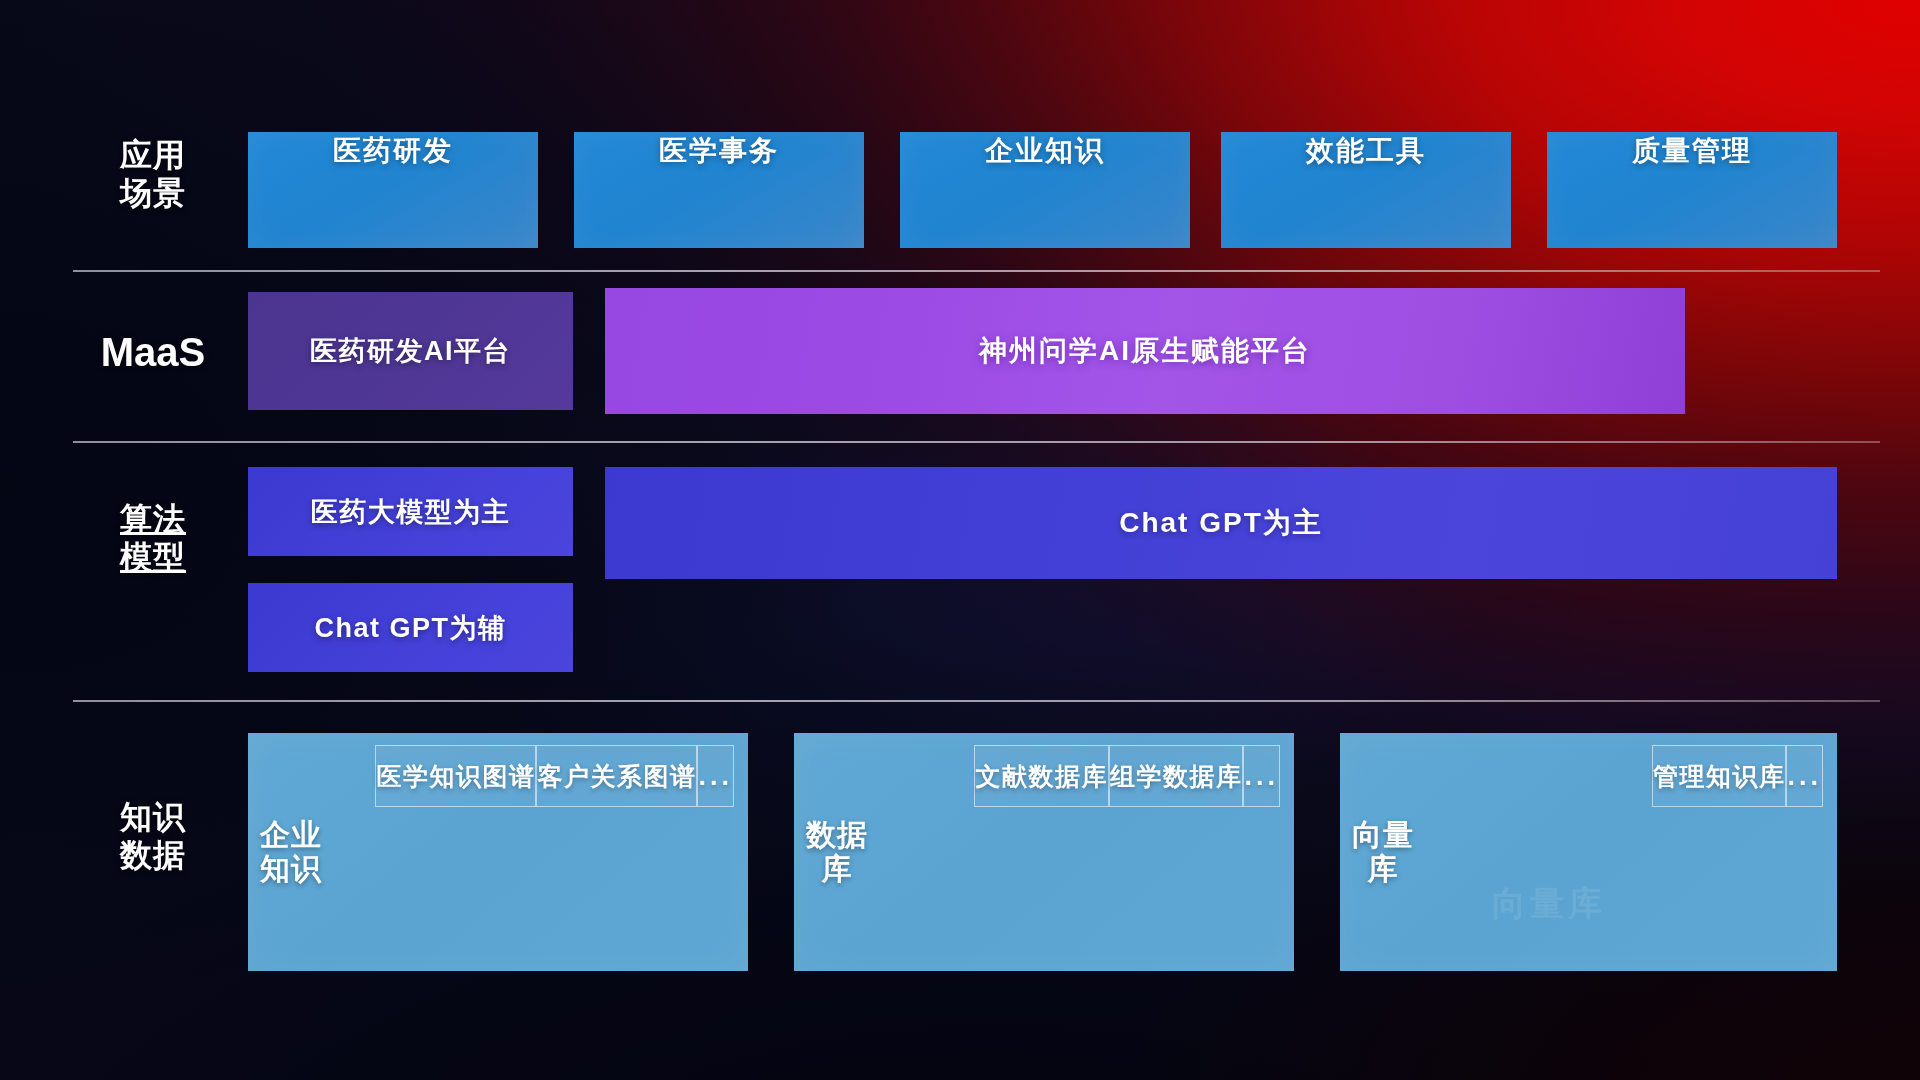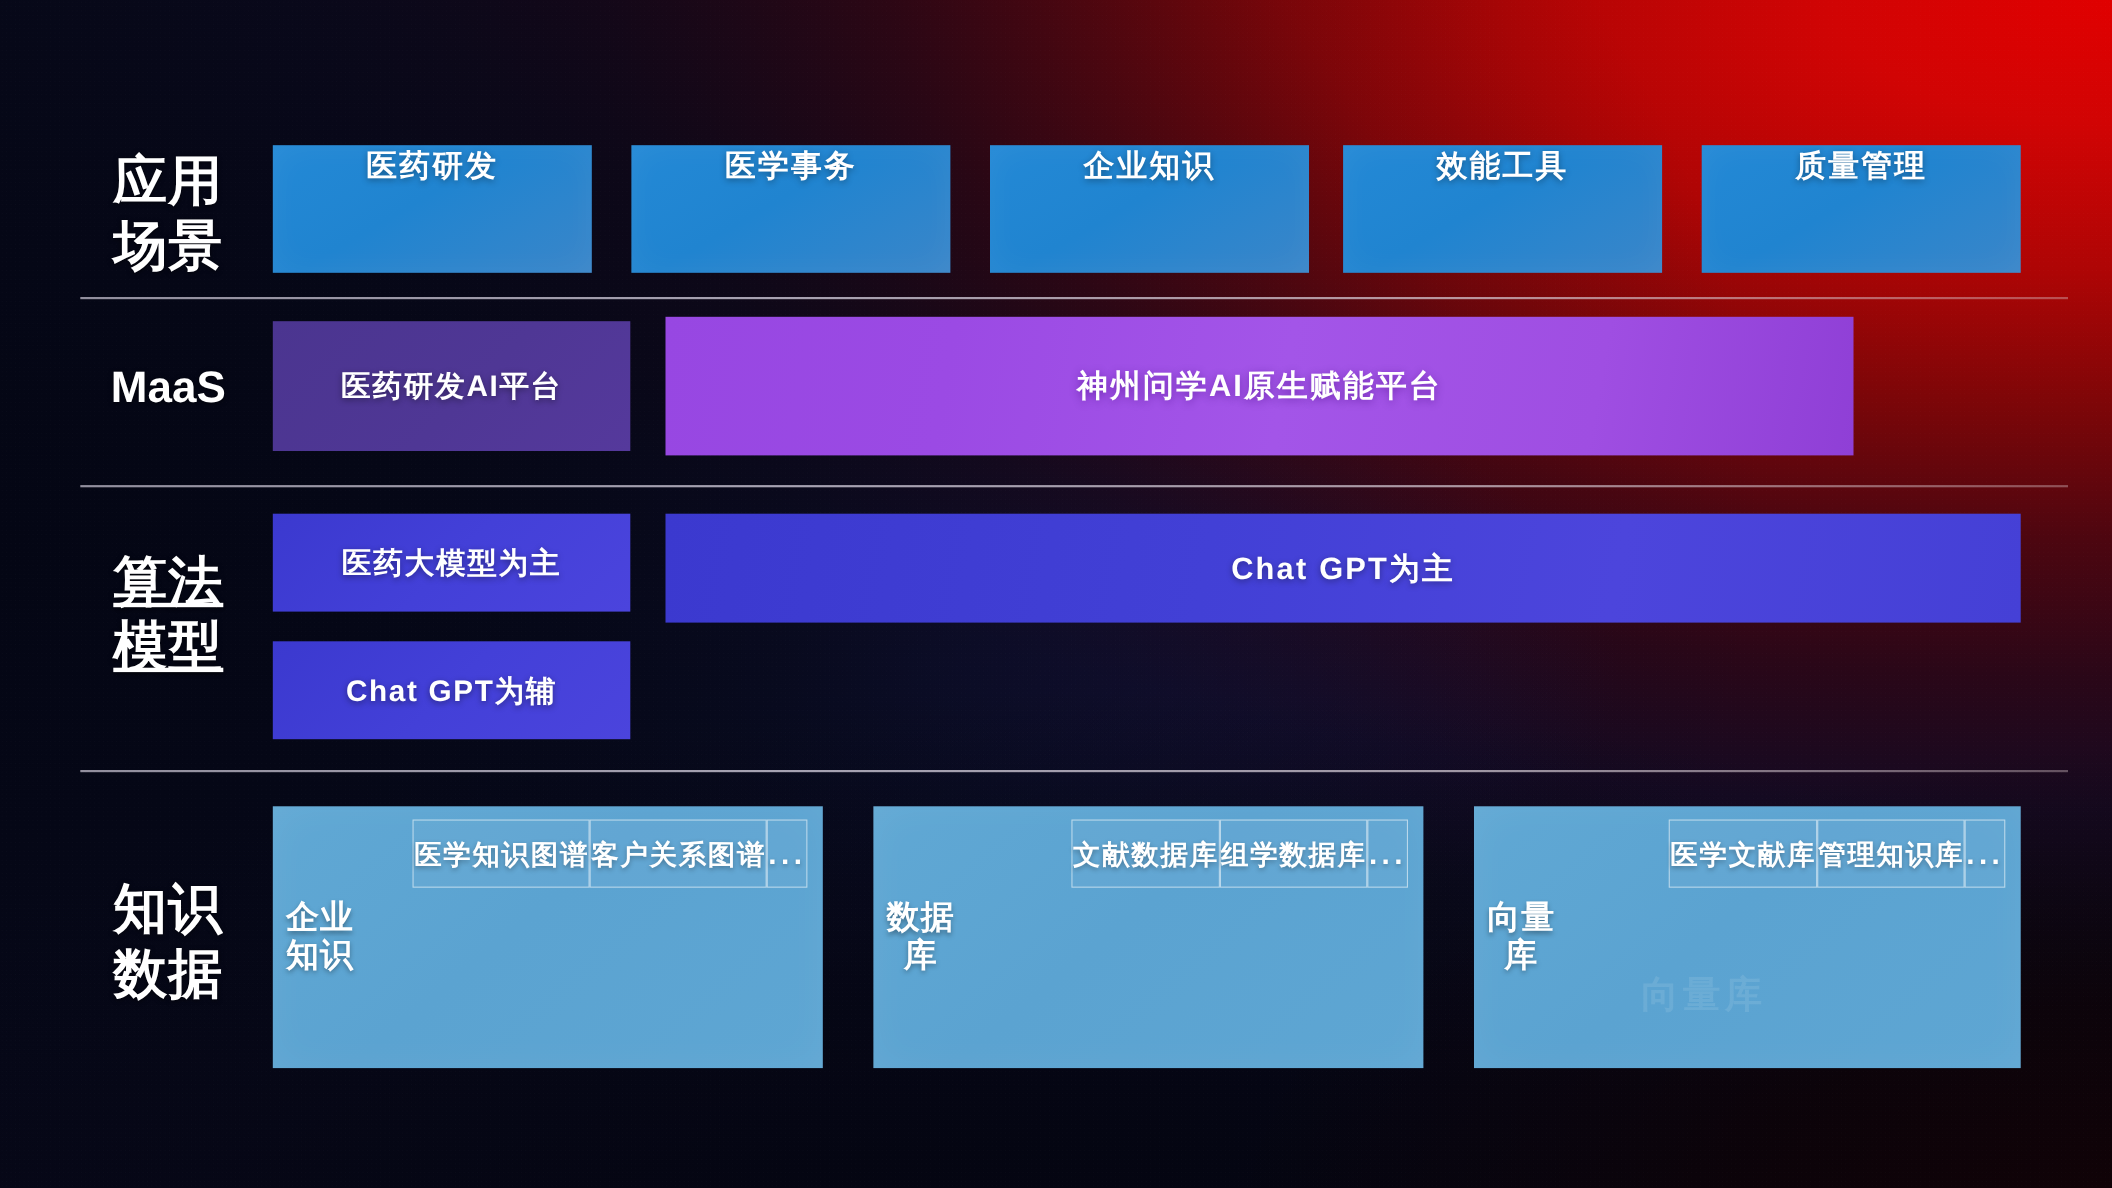--- a/index.html
+++ b/index.html
@@ -73,21 +73,21 @@
   .row-label {
     position: absolute;
     left: 73px; width: 160px;
     color: #ffffff;
     font-weight: bold;
     text-align: center;
     line-height: 1.20;
     letter-spacing: 1px;
     text-shadow: 0 1px 5px rgba(0,0,0,.6);
   }
-  .row-label.cn { font-size: 49px; }
+  .row-label.cn { font-size: 32px; }
   .row-label.en { font-size: 40px; letter-spacing: 0px; }
 
   
   .scene-box {
     position: absolute;
     top: 132px; height: 116px;
     background: linear-gradient(150deg, #2389d6 0%, #2084d0 45%, #3a86c9 100%);
     color: #ffffff;
     font-size: 28px;
     font-weight: bold;
@@ -118,21 +118,21 @@
 
   
   .alg-left {
     position: absolute; left: 248px; width: 325px; height: 89px;
     background: linear-gradient(135deg, #3b39cf 0%, #4340d8 50%, #4b44dd 100%);
     color: #ffffff; font-size: 27px; font-weight: bold; letter-spacing: 1.5px;
     display: flex; align-items: center; justify-content: center;
     text-shadow: 0 2px 6px rgba(0,0,0,.4);
   }
   .alg-right {
-    position: absolute; left: 605px; width: 1232px; height: 99px;
+    position: absolute; left: 605px; width: 1232px; height: 112px;
     background: linear-gradient(100deg, #3b39cf 0%, #4240d6 40%,
       #4c45dc 70%, #4540d6 100%);
     color: #ffffff; font-size: 28px; font-weight: bold; letter-spacing: 2px;
     display: flex; align-items: center; justify-content: center;
     text-shadow: 0 2px 6px rgba(0,0,0,.35);
   }
 
   
   .kd-panel {
     position: absolute;
@@ -263,21 +263,20 @@
       <div class="kd-items">
         <div class="kd-item">文献数据库</div>
         <div class="kd-item">组学数据库</div>
         <div class="kd-item ellipsis">...</div>
       </div>
     </div>
 
     <div class="kd-panel" style="left:1340px; width:497px;">
       <div class="kd-title">向量库</div>
       <div class="kd-items">
-        <div class="kd-item">医学文献库</div>
         <div class="kd-item">管理知识库</div>
         <div class="kd-item ellipsis">...</div>
       </div>
       <div class="wm" style="left:152px; top:148px;">向量库</div>
     </div>
 
   </div>
 </div>
 
 </body></html>

